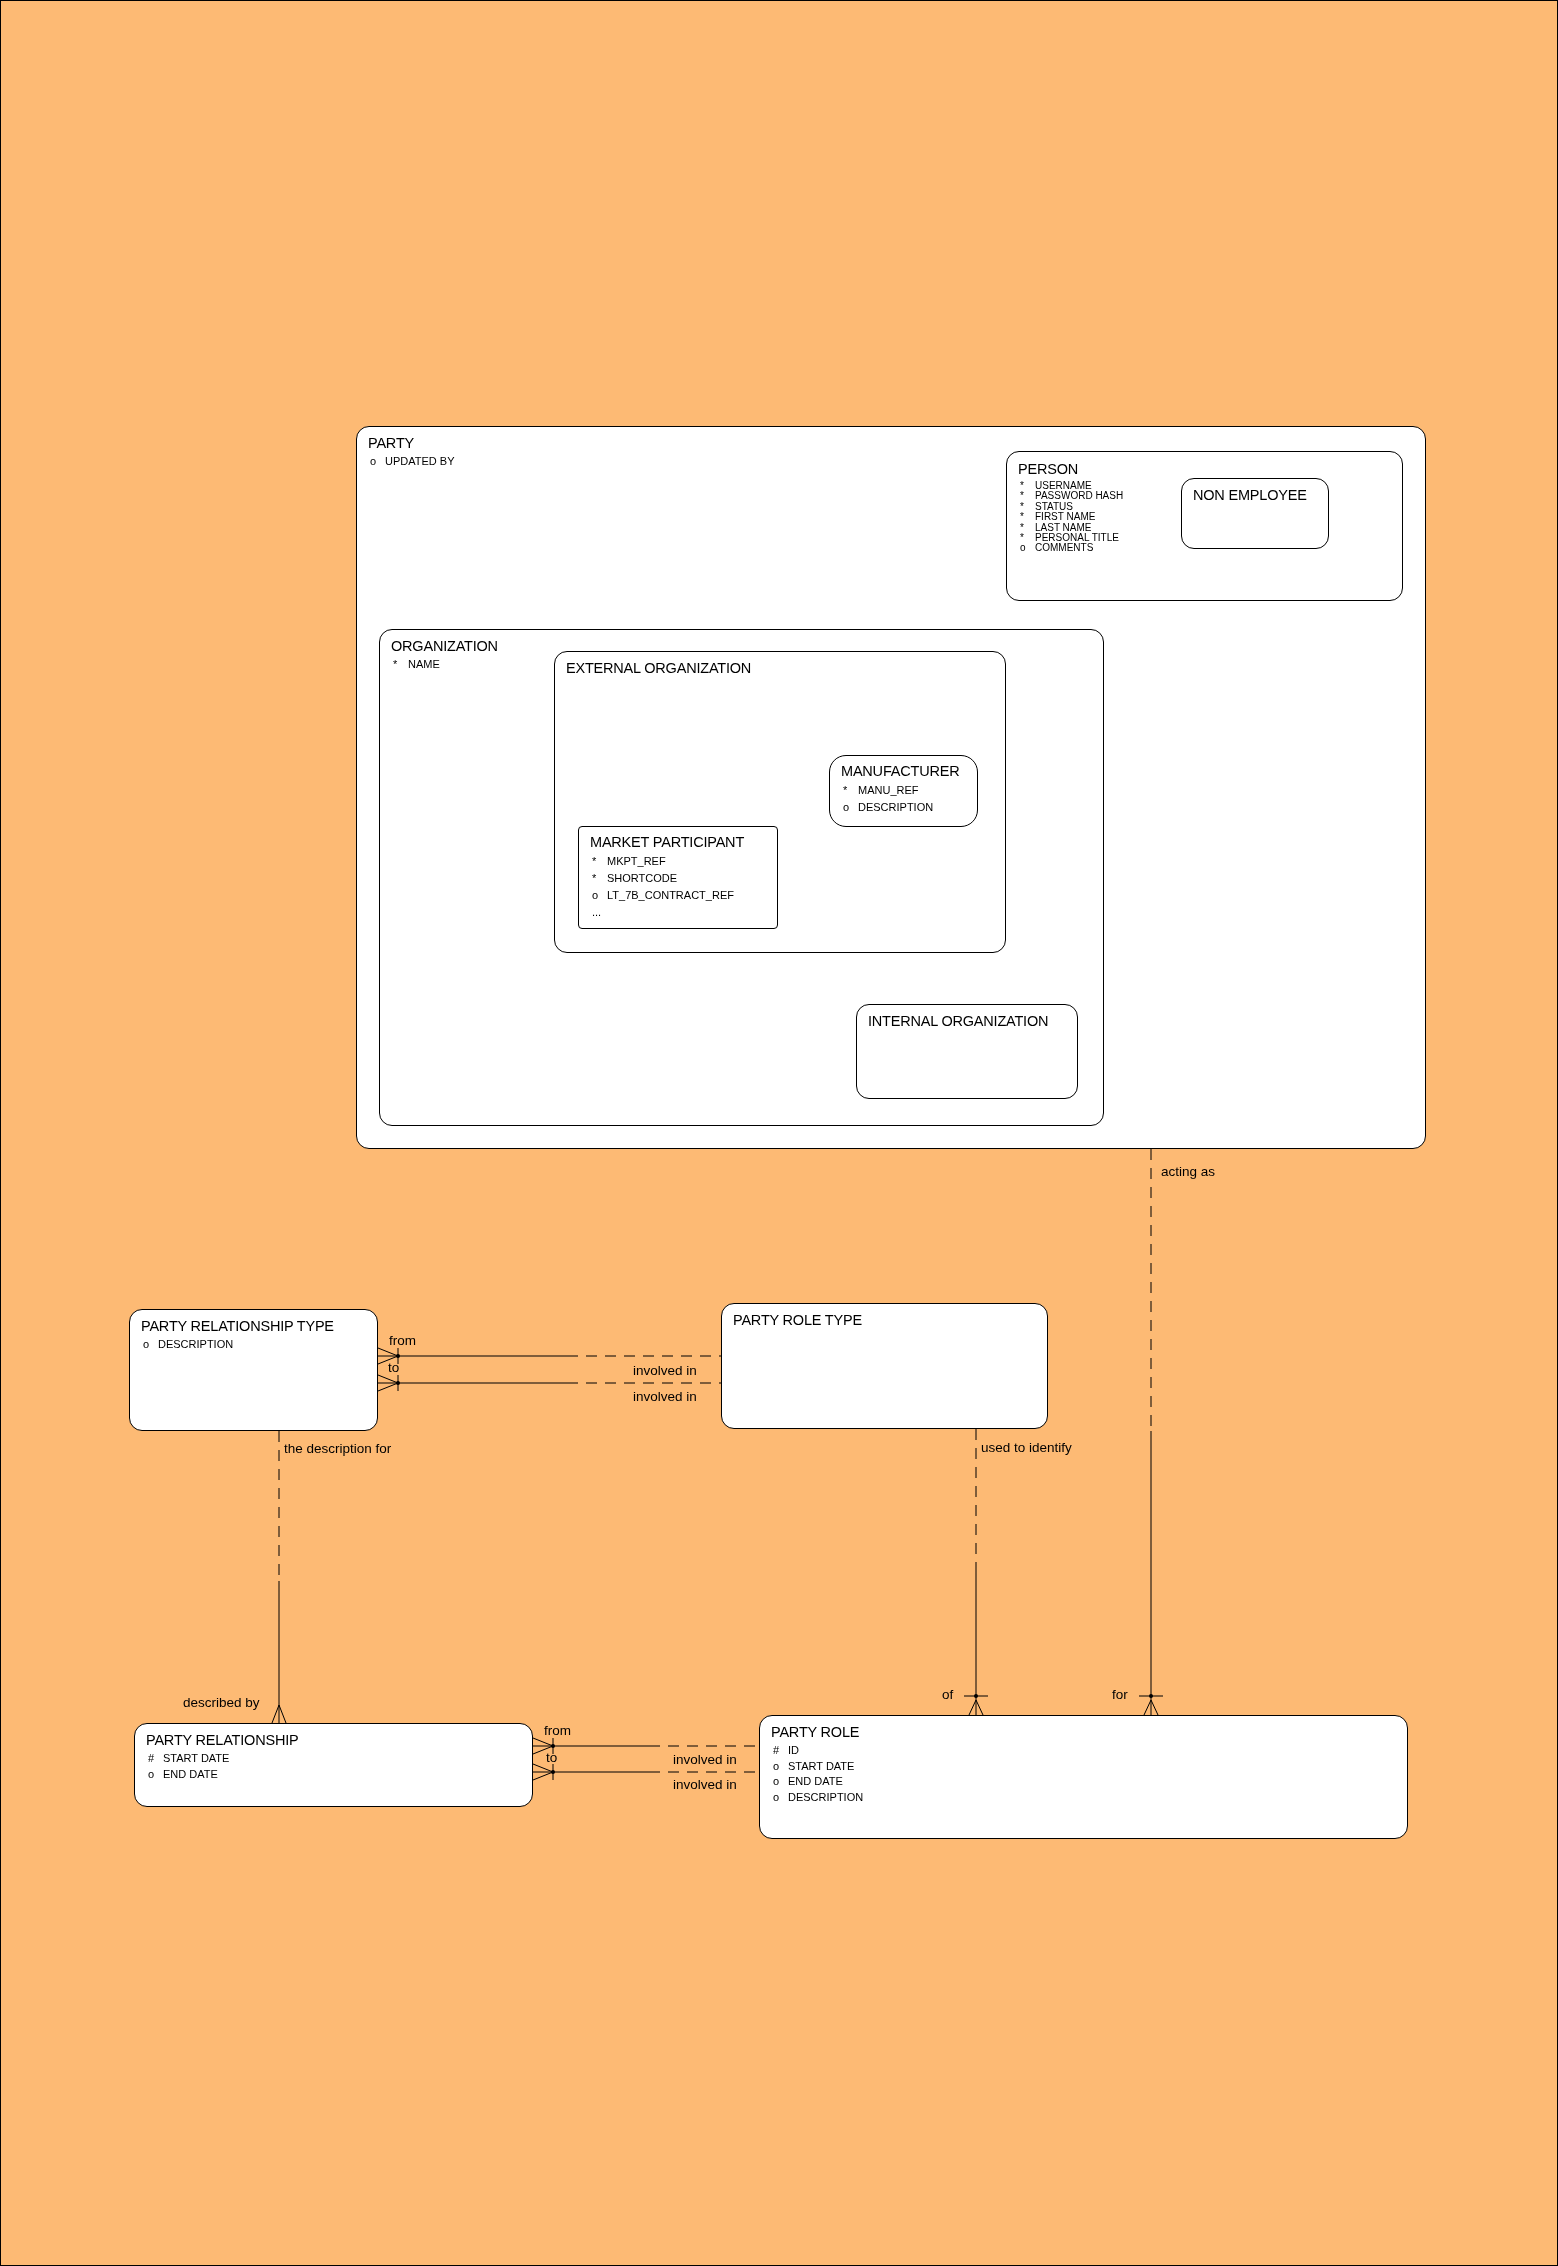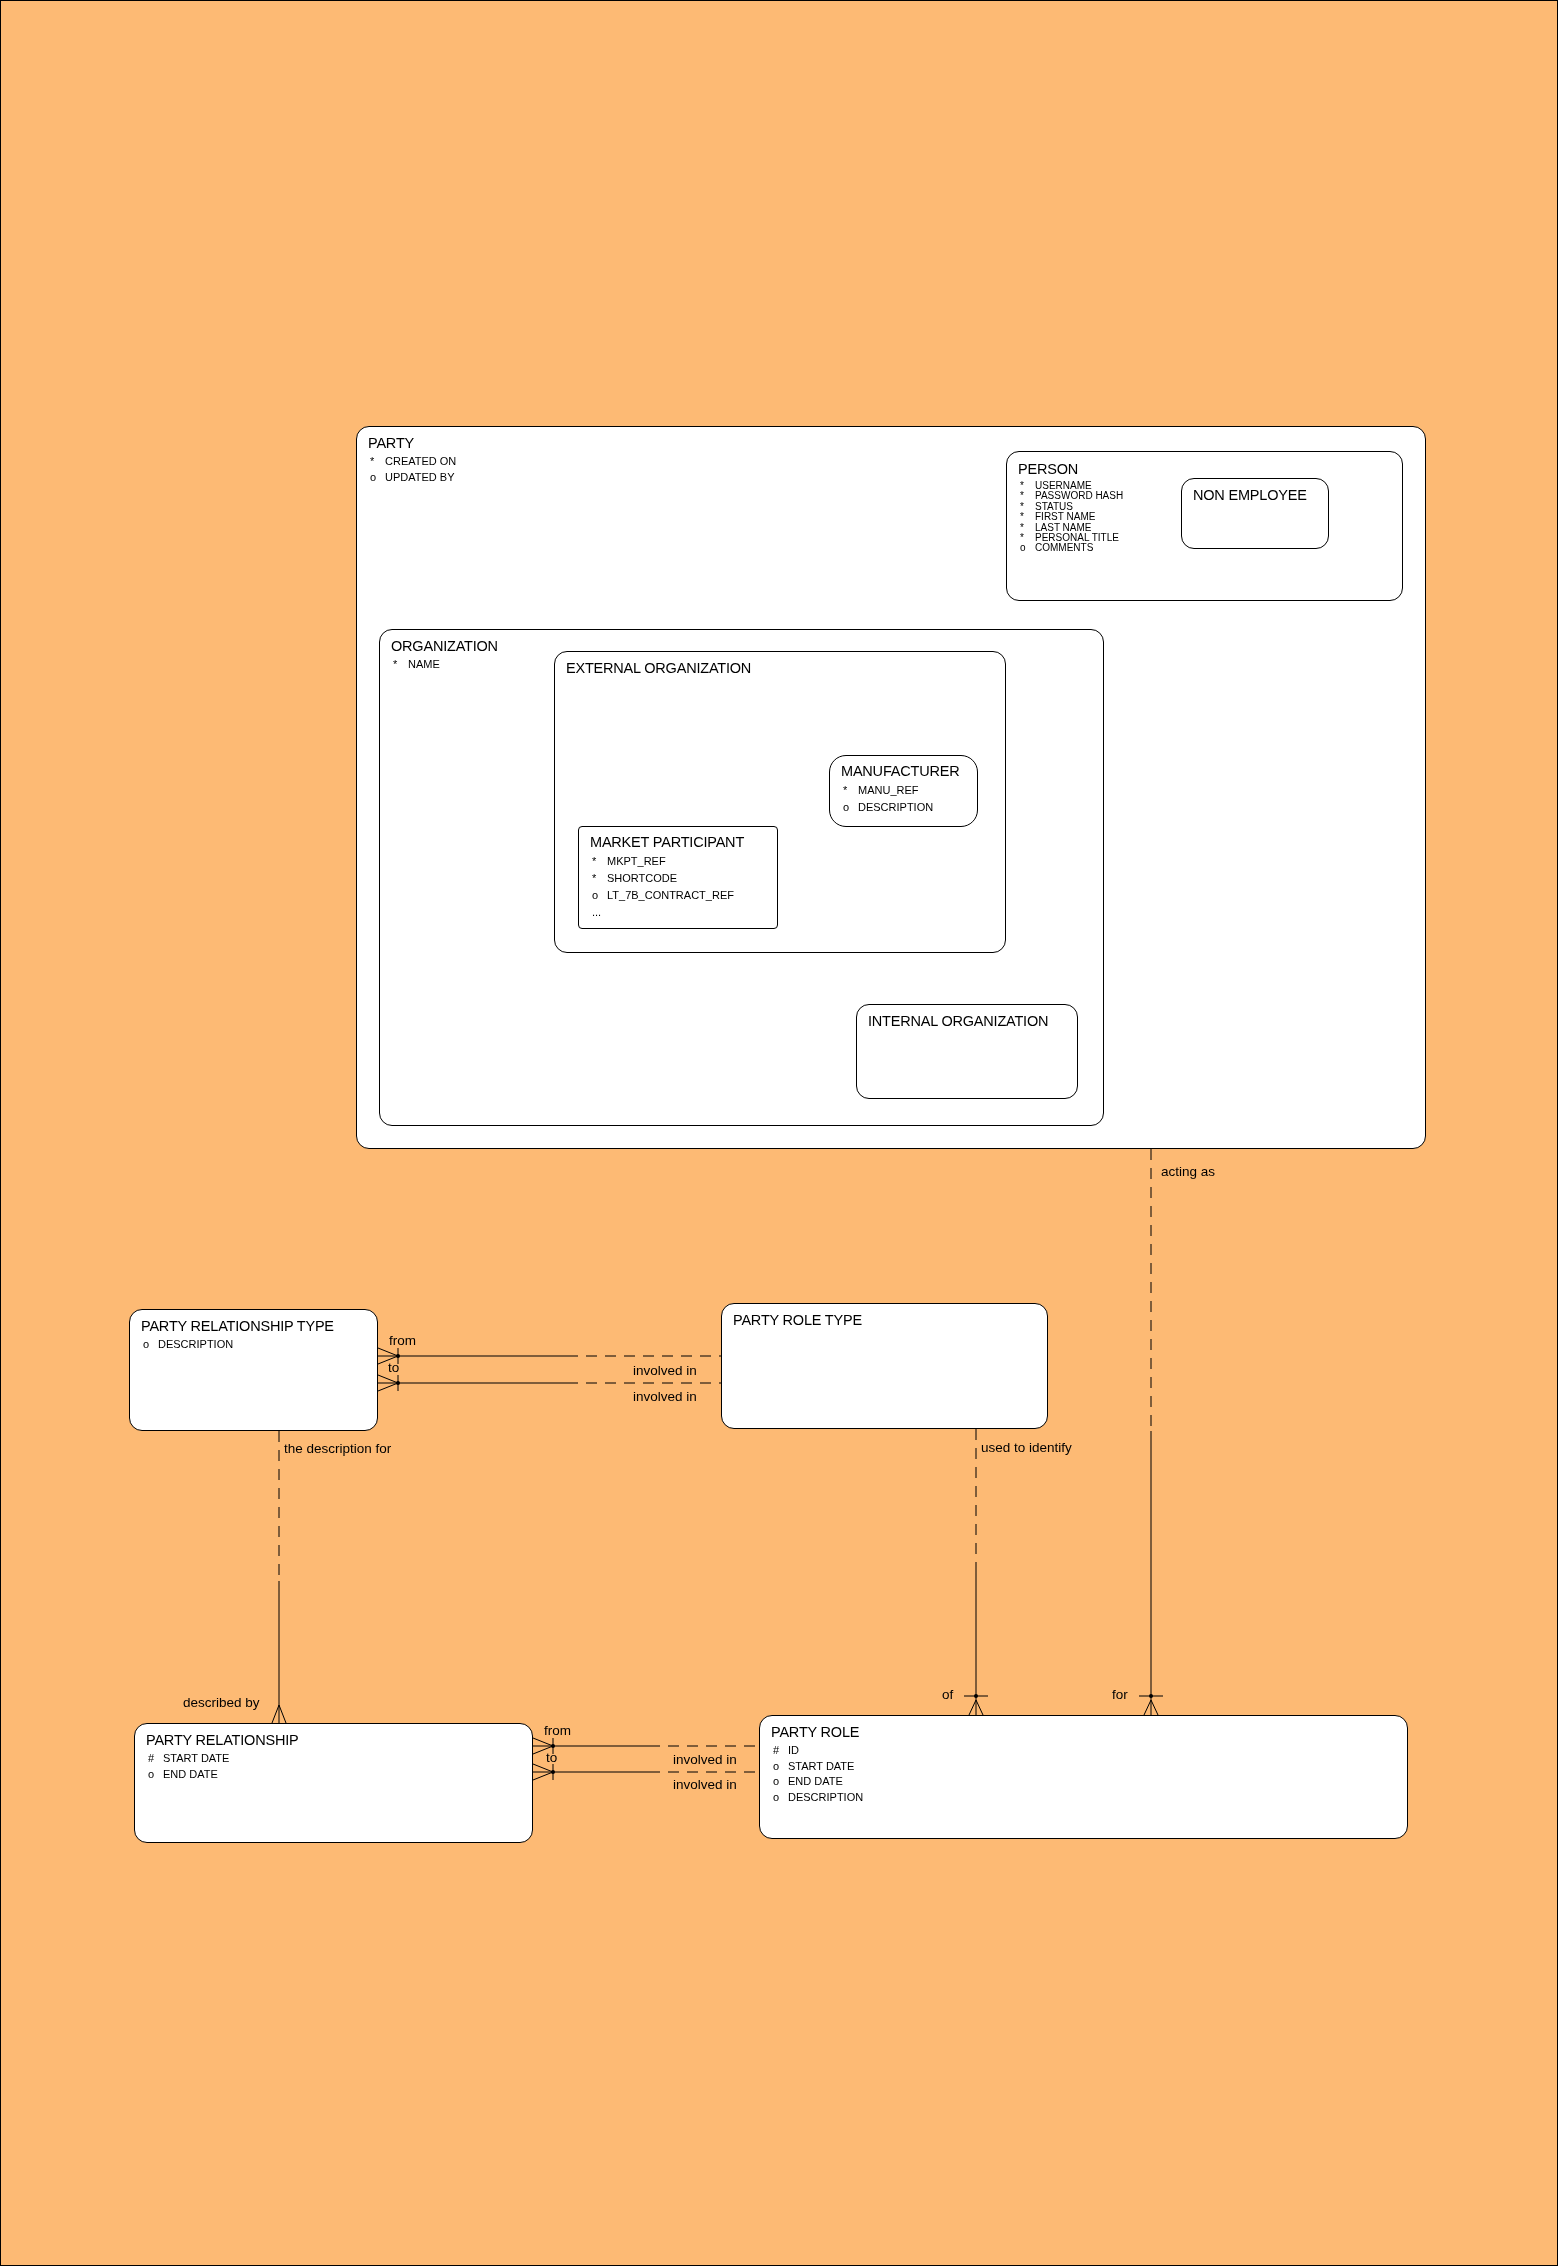--- a/index.html
+++ b/index.html
@@ -52,21 +52,20 @@
   svg.overlay circle{fill:#000;stroke:none;}
 </style>
 </head>
 <body>
 
 <div class="page">
 
   <div class="ent" style="left:355px;top:425px;width:1070px;height:723px">
     <div class="title">PARTY</div>
     <div class="attrs">
-      <div><span class="m">*</span><span>CREATED ON</span></div>
       <div><span class="m">o</span><span>UPDATED BY</span></div>
     </div>
   </div>
 
   <div class="ent" style="left:1005px;top:450px;width:397px;height:150px">
     <div class="title" style="padding-top:9px">PERSON</div>
     <div class="attrs attrs-person">
       <div><span class="m">*</span><span>USERNAME</span></div>
       <div><span class="m">*</span><span>PASSWORD HASH</span></div>
       <div><span class="m">*</span><span>STATUS</span></div>
@@ -118,21 +117,21 @@
     <div class="title">PARTY RELATIONSHIP TYPE</div>
     <div class="attrs">
       <div><span class="m">o</span><span>DESCRIPTION</span></div>
     </div>
   </div>
 
   <div class="ent" style="left:720px;top:1302px;width:327px;height:126px">
     <div class="title">PARTY ROLE TYPE</div>
   </div>
 
-  <div class="ent" style="left:133px;top:1722px;width:399px;height:120px">
+  <div class="ent" style="left:133px;top:1722px;width:399px;height:84px">
     <div class="title">PARTY RELATIONSHIP</div>
     <div class="attrs">
       <div><span class="m">#</span><span>START DATE</span></div>
       <div><span class="m">o</span><span>END DATE</span></div>
     </div>
   </div>
 
   <div class="ent" style="left:758px;top:1714px;width:649px;height:124px">
     <div class="title">PARTY ROLE</div>
     <div class="attrs">

